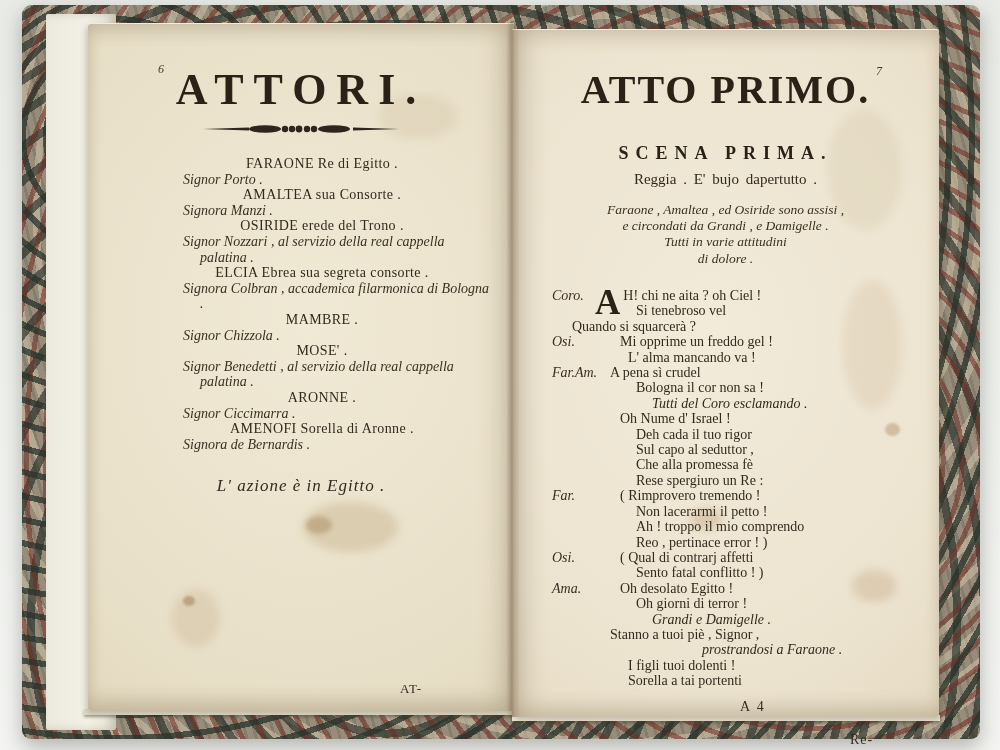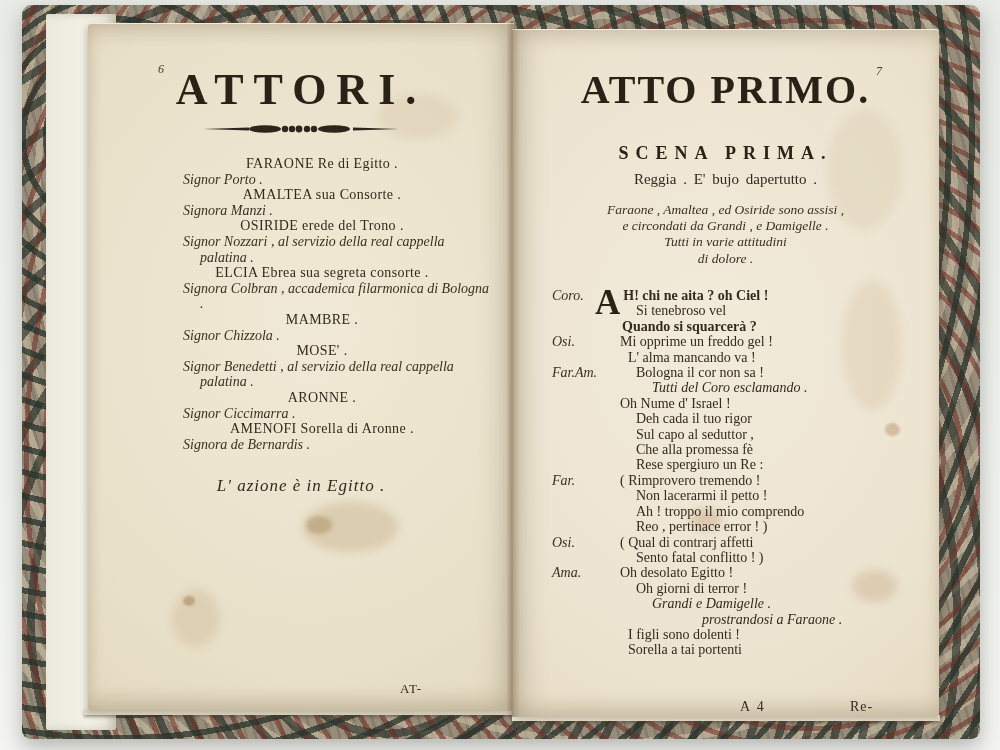--- a/index.html
+++ b/index.html
@@ -66,25 +66,25 @@
   
   .title-atto{top:36px;font-size:40px;letter-spacing:2px;}
   .scene{top:113px;font-size:18px;font-weight:bold;letter-spacing:7px;color:#2b2217;}
   .setting{top:141px;font-size:15px;word-spacing:3px;color:#33291e;}
   .stagedir{top:172px;font-style:italic;font-size:13.5px;line-height:16.2px;color:#3a2f22;}
   .verse{left:40px;top:258px;width:382px;font-size:14px;line-height:15.4px;color:#33291e;position:absolute;}
   .dropcap{float:left;margin-left:43px;margin-right:3px;font-size:35px;line-height:29px;font-weight:bold;color:#2b2217;}
   .vline{position:relative;}
   .vsp{position:absolute;left:0;top:0;font-style:italic;white-space:nowrap;color:#3a2f22;}
   .vt{display:block;white-space:nowrap;}
-  .m0{margin-left:70px;font-weight:bold;} .m1{margin-left:58px;} .m2{margin-left:68px;}
+  .m0{margin-left:20px;} .m1{margin-left:58px;} .m2{margin-left:68px;}
   .m3{margin-left:76px;} .m4{margin-left:84px;} .m5{margin-left:100px;}
   .m6{margin-left:150px;}
   .sig{left:228px;top:669px;font-size:14px;letter-spacing:2px;}
-  .catchword-r{left:338px;top:669px;font-size:14px;letter-spacing:1px;}
+  .catchword-r{left:338px;top:702px;font-size:14px;letter-spacing:1px;}
 </style>
 </head>
 <body>
 
 <div class="photo">
   <div class="book">
     <div class="cover"></div>
     <div class="flyleaf"></div>
     <div class="edge-strip l"></div>
     <div class="edge-strip r"></div>
@@ -191,20 +191,21 @@
         </div>
         <div class="vline">
           <span class="vsp">Osi.</span>
           <span class="vt m2">Mi opprime un freddo gel !</span>
         </div>
         <div class="vline">
           <span class="vt m3">L' alma mancando va !</span>
         </div>
         <div class="vline">
           <span class="vsp">Far.Am.</span>
+          <span class="vt m1">A pena sì crudel</span>
         </div>
         <div class="vline">
           <span class="vt m4">Bologna il cor non sa !</span>
         </div>
         <div class="vline">
           <span class="vt m5 it">Tutti del Coro esclamando .</span>
         </div>
         <div class="vline">
           <span class="vt m2">Oh Nume d' Israel !</span>
         </div>
@@ -244,24 +245,27 @@
           <span class="vsp">Ama.</span>
           <span class="vt m2">Oh desolato Egitto !</span>
         </div>
         <div class="vline">
           <span class="vt m4">Oh giorni di terror !</span>
         </div>
         <div class="vline">
           <span class="vt m5 it">Grandi e Damigelle .</span>
         </div>
         <div class="vline">
+          <span class="vt m1">Stanno a tuoi piè , Signor ,</span>
+        </div>
+        <div class="vline">
           <span class="vt m6 it">prostrandosi a Faraone .</span>
         </div>
         <div class="vline">
-          <span class="vt m3">I figli sono dolenti !</span>
+          <span class="vt m3">I figli tuoi dolenti !</span>
         </div>
         <div class="vline">
           <span class="vt m3">Sorella a tai portenti</span>
         </div>
       </div>
 
       <div class="abs sig">A 4</div>
       <div class="abs catchword-r">Re-</div>
     </div>
 

